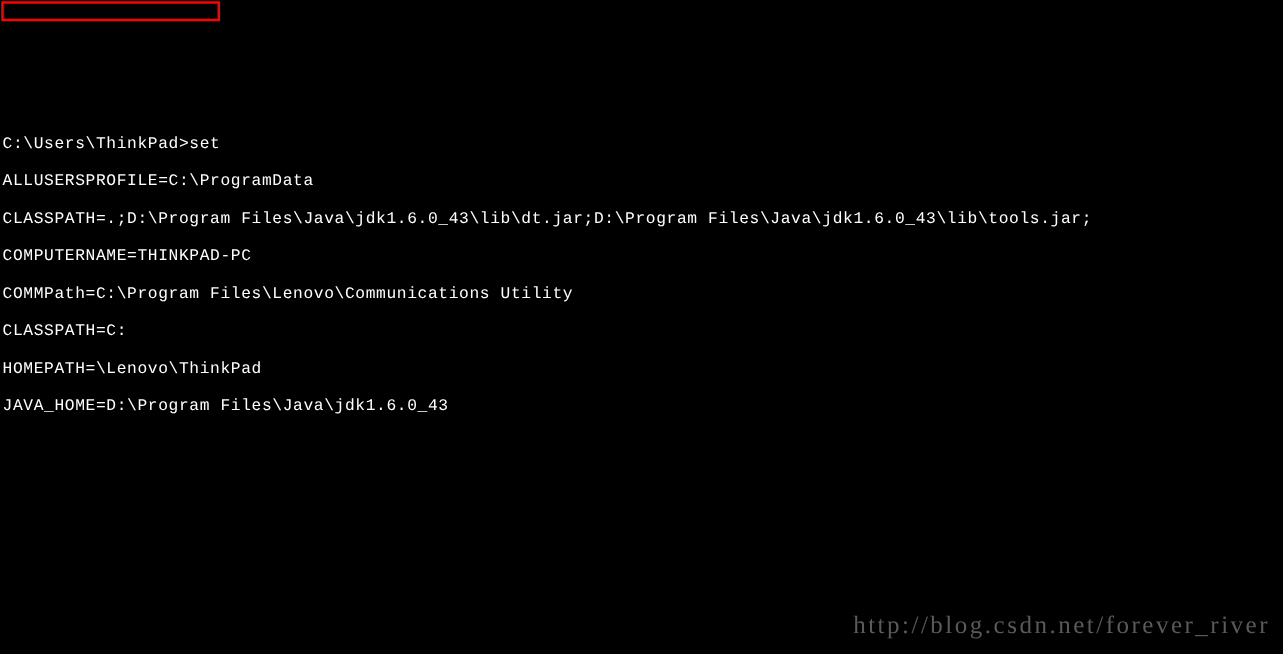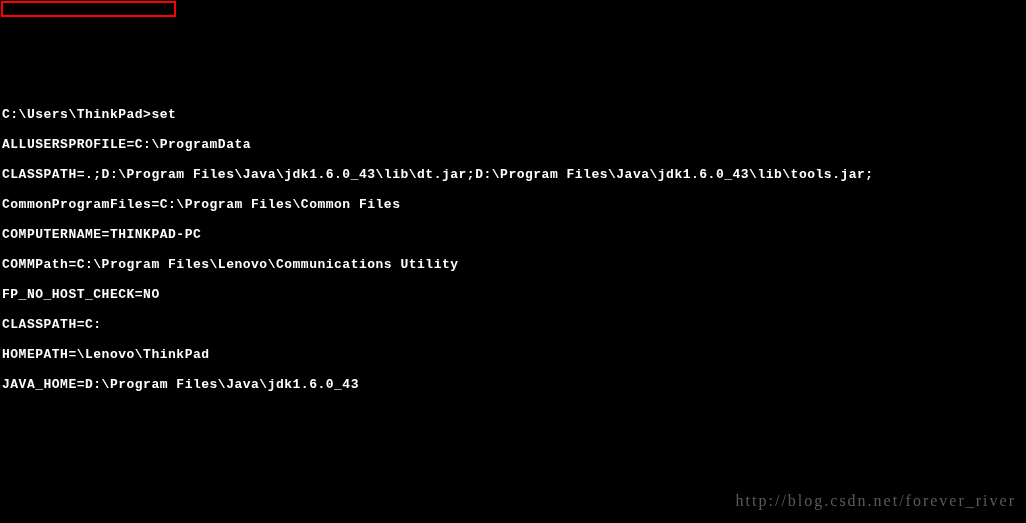--- a/index.html
+++ b/index.html
@@ -27,48 +27,45 @@
       height: 16px;
       border: 2px solid #ff0000;
       pointer-events: none;
     }
     .terminal-content {
       padding: 2px 2px;
     }
     .line {
       white-space: pre;
       letter-spacing: 0.5px;
-      font-weight: bold;
     }
     .watermark {
       position: absolute;
       bottom: 15px;
       right: 10px;
       color: #5a5a5a;
       font-family: Georgia, serif;
-      font-size: 16px;
+      font-size: 20px;
       letter-spacing: 2px;
       font-style: normal;
     }
   </style>
 </head>
 <body>
 
 
 
 <div class="highlight-box"></div>
 
 <div class="terminal-content">
 <div class="line">C:\Users\ThinkPad&gt;set</div>
 <div class="line">ALLUSERSPROFILE=C:\ProgramData</div>
 <div class="line">CLASSPATH=.;D:\Program Files\Java\jdk1.6.0_43\lib\dt.jar;D:\Program Files\Java\jdk1.6.0_43\lib\tools.jar;</div>
-<div class="line">CommonProgramFiles=C:\Program Files\Common Files</div>
 <div class="line">COMPUTERNAME=THINKPAD-PC</div>
 <div class="line">COMMPath=C:\Program Files\Lenovo\Communications Utility</div>
-<div class="line">FP_NO_HOST_CHECK=NO</div>
 <div class="line">CLASSPATH=C:</div>
 <div class="line">HOMEPATH=\Lenovo\ThinkPad</div>
 <div class="line">JAVA_HOME=D:\Program Files\Java\jdk1.6.0_43</div>
 
 
 
 
 
 
 

